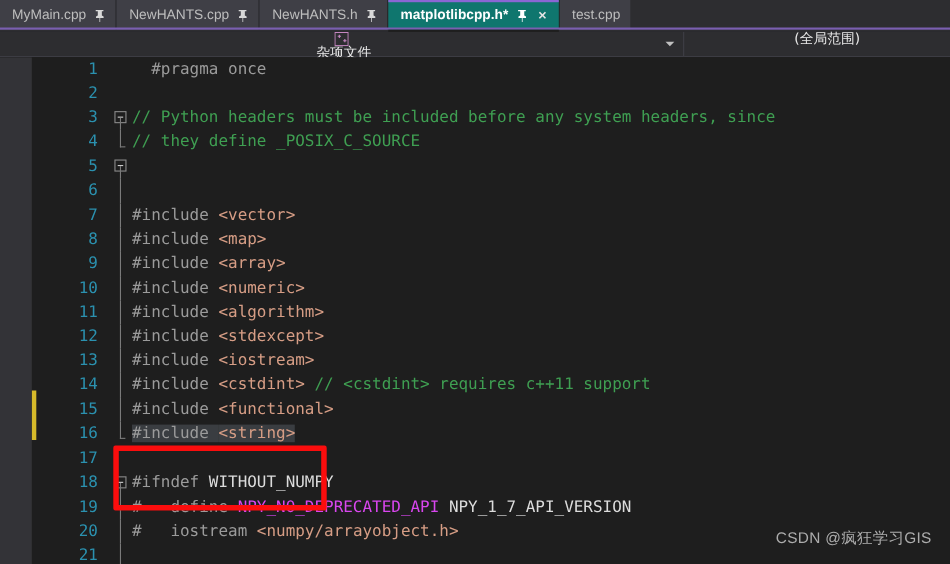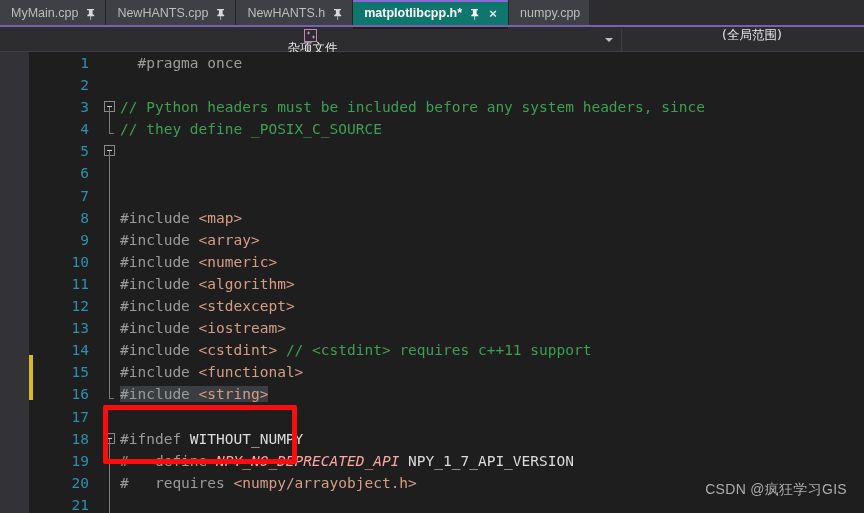--- a/index.html
+++ b/index.html
@@ -124,21 +124,21 @@
   }
   .code{
     flex:1;white-space:pre;
     font-family:"DejaVu Sans Mono","Liberation Mono",monospace;
     font-size:14.5px;letter-spacing:0px;
   }
   .pp   {color:#9b9b9b;}      
   .hdr  {color:#d69d85;}      
   .cmt  {color:#3f9f52;}      
   .kw   {color:#dcdcdc;}      
-  .mac  {color:#fca5a5;font-style:italic;}      
+  .mac  {color:#d946ef;}      
   .sel  {background:#3a3d41;}
 
   
   .changebar{
     position:absolute;left:0;width:4px;background:#d7ba2a;
   }
 
   
   .redbox{
     position:absolute;border:5px solid #fb0d0d;border-radius:2px;
@@ -191,21 +191,21 @@
       <span class="label">matplotlibcpp.h*</span>
       <span class="pin-icon">
         <svg width="11" height="12" viewBox="0 0 11 12">
             <path d="M2 1h7v1.3H7.6V6l1.6 1.1v1.2H6.1V12H5.4V8.3H2.3V7.1L3.9 6V2.3H2V1z" fill="#ffffff"></path>
           </svg>
       </span>
       <span class="close-icon">×</span>
     </div>
 
     <div class="tab last">
-      <span class="label">numpy.cpp</span>
+      <span class="label">test.cpp</span>
     </div>
   </div>
 
   <div class="navbar">
     <div class="nav-combo left">
       <span class="doc-icon">
         <svg width="13" height="13" viewBox="0 0 13 13">
           <rect x="0.5" y="0.5" width="12" height="12" fill="none" stroke="#c586c0" stroke-width="1"></rect>
           <path d="M3 4h3M4.5 2.5v3" stroke="#c586c0" stroke-width="1"></path>
           <path d="M8 8h3M9.5 6.5v3" stroke="#c586c0" stroke-width="1"></path>
@@ -222,34 +222,34 @@
   <div class="editor">
     <div class="indicator-margin"></div>
     <div class="code-area" id="code-area">
 
     <div class="line"><span class="lnum">1</span><span class="fold"></span><span class="code"><span class="pp">  #pragma once</span></span></div>
         <div class="line"><span class="lnum">2</span><span class="fold"></span><span class="code"><span class="pp"></span></span></div>
         <div class="line"><span class="lnum">3</span><span class="fold"><span class="box"></span><span class="vline from-mid"></span></span><span class="code"><span class="cmt">// Python headers must be included before any system headers, since</span></span></div>
         <div class="line"><span class="lnum">4</span><span class="fold"><span class="elbow"></span></span><span class="code"><span class="cmt">// they define _POSIX_C_SOURCE</span></span></div>
         <div class="line"><span class="lnum">5</span><span class="fold"><span class="box"></span><span class="vline from-mid"></span></span></div>
         <div class="line"><span class="lnum">6</span><span class="fold"><span class="vline"></span></span><span class="code"><span class="pp"></span></span></div>
-        <div class="line"><span class="lnum">7</span><span class="fold"><span class="vline"></span></span></div>
+        <div class="line"><span class="lnum">7</span><span class="fold"><span class="vline"></span></span><span class="code"><span class="pp">#include </span><span class="hdr">&lt;vector&gt;</span></span></div>
         <div class="line"><span class="lnum">8</span><span class="fold"><span class="vline"></span></span><span class="code"><span class="pp">#include </span><span class="hdr">&lt;map&gt;</span></span></div>
         <div class="line"><span class="lnum">9</span><span class="fold"><span class="vline"></span></span><span class="code"><span class="pp">#include </span><span class="hdr">&lt;array&gt;</span></span></div>
         <div class="line"><span class="lnum">10</span><span class="fold"><span class="vline"></span></span><span class="code"><span class="pp">#include </span><span class="hdr">&lt;numeric&gt;</span></span></div>
         <div class="line"><span class="lnum">11</span><span class="fold"><span class="vline"></span></span><span class="code"><span class="pp">#include </span><span class="hdr">&lt;algorithm&gt;</span></span></div>
         <div class="line"><span class="lnum">12</span><span class="fold"><span class="vline"></span></span><span class="code"><span class="pp">#include </span><span class="hdr">&lt;stdexcept&gt;</span></span></div>
         <div class="line"><span class="lnum">13</span><span class="fold"><span class="vline"></span></span><span class="code"><span class="pp">#include </span><span class="hdr">&lt;iostream&gt;</span></span></div>
         <div class="line"><span class="lnum">14</span><span class="fold"><span class="vline"></span></span><span class="code"><span class="pp">#include </span><span class="hdr">&lt;cstdint&gt; </span><span class="cmt">// &lt;cstdint&gt; requires c++11 support</span></span></div>
         <div class="line"><span class="lnum">15</span><span class="fold"><span class="vline"></span></span><span class="code"><span class="pp">#include </span><span class="hdr">&lt;functional&gt;</span></span></div>
         <div class="line"><span class="lnum">16</span><span class="fold"><span class="elbow"></span></span><span class="code"><span class="pp sel">#include </span><span class="hdr sel">&lt;string&gt;</span></span></div>
         <div class="line"><span class="lnum">17</span><span class="fold"></span><span class="code"><span class="pp"></span></span></div>
         <div class="line"><span class="lnum">18</span><span class="fold"><span class="box"></span><span class="vline from-mid"></span></span><span class="code"><span class="pp">#ifndef </span><span class="kw">WITHOUT_NUMPY</span></span></div>
         <div class="line"><span class="lnum">19</span><span class="fold"><span class="vline"></span></span><span class="code"><span class="pp">#   define </span><span class="mac">NPY_NO_DEPRECATED_API </span><span class="kw">NPY_1_7_API_VERSION</span></span></div>
-        <div class="line"><span class="lnum">20</span><span class="fold"><span class="vline"></span></span><span class="code"><span class="pp">#   requires </span><span class="hdr">&lt;numpy/arrayobject.h&gt;</span></span></div>
+        <div class="line"><span class="lnum">20</span><span class="fold"><span class="vline"></span></span><span class="code"><span class="pp">#   iostream </span><span class="hdr">&lt;numpy/arrayobject.h&gt;</span></span></div>
         <div class="line"><span class="lnum">21</span><span class="fold"><span class="vline"></span></span><span class="code"><span class="pp"></span></span></div>
       </div>
 
     <div class="changebar" style="left:29px;top:303px;height:45px;"></div>
 
     <div class="redbox" style="left:103px;top:353px;width:184px;height:49px;"></div>
   </div>
 
   <div class="watermark">CSDN @疯狂学习GIS</div>
 </div>

